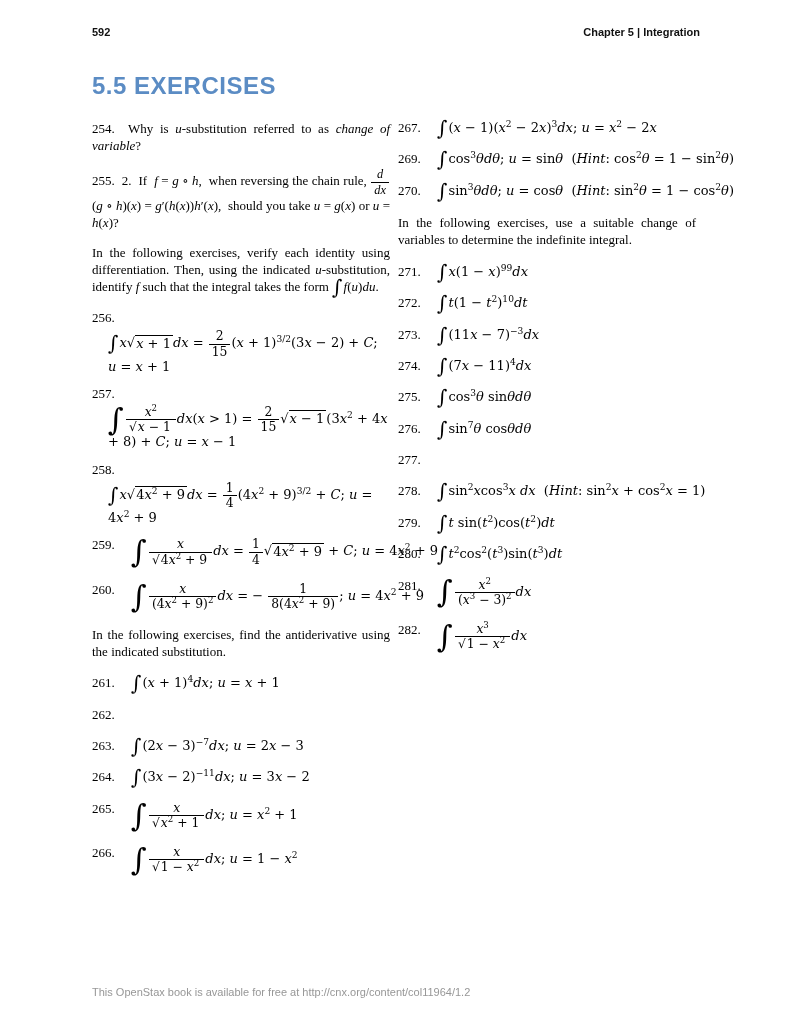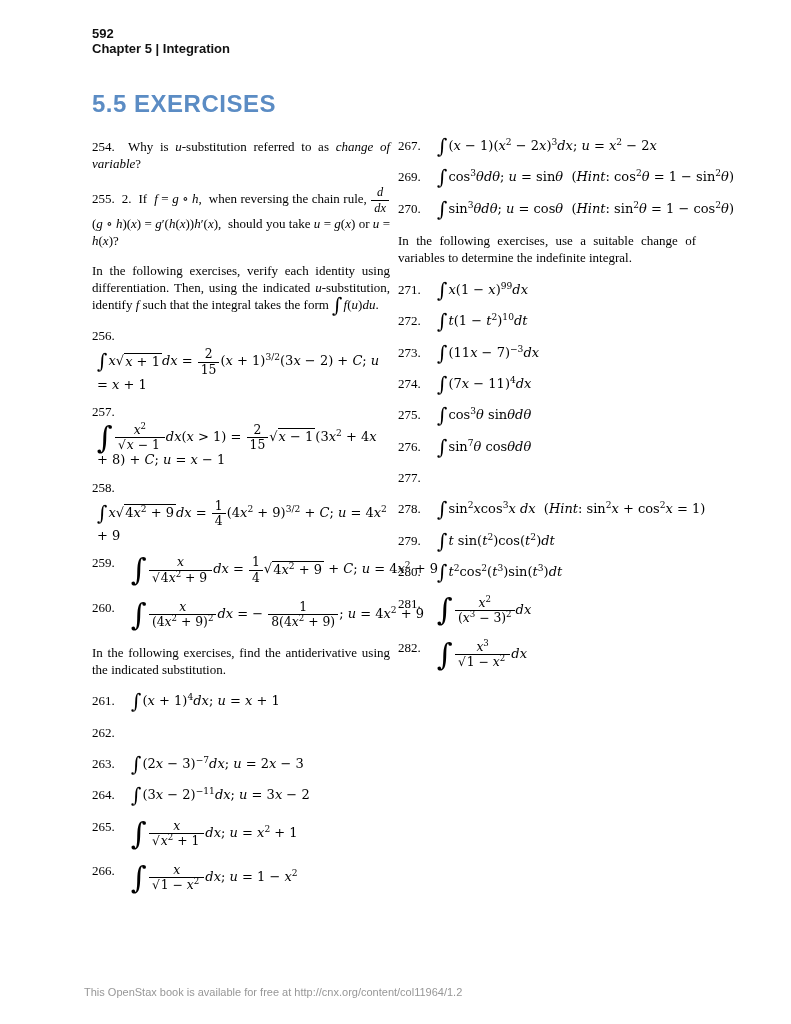--- a/index.html
+++ b/index.html
@@ -4,37 +4,37 @@
 <style>
   html,body{margin:0;padding:0;}
   body{
     width:791px;height:1024px;position:relative;background:#ffffff;overflow:hidden;
     font-family:"Liberation Serif","DejaVu Serif",serif;color:#000;
   }
   .page-header{
     display:flex;justify-content:space-between;align-items:baseline;
     padding:26px 91px 0 92px;
     font-family:"Liberation Sans","DejaVu Sans",sans-serif;
-    font-size:13px;font-weight:bold;color:#111;flex-direction:column;
+    font-size:11px;font-weight:bold;color:#111;
   }
   h1.section-title{
     margin:34px 0 20px 92px;
     font-family:"Liberation Sans","DejaVu Sans",sans-serif;
     font-size:24px;letter-spacing:0.5px;color:#5b8cc4;font-weight:bold;
   }
   .columns{display:flex;gap:8px;padding:0 91px 0 92px;}
   .col{width:298px;flex:0 0 298px;}
   p.ex-para,p.note{
     font-size:13px;line-height:1.32;text-align:justify;margin:0 0 13px 0;
   }
   p.note{margin:4px 0 15px 0;}
   .enum{font-size:13px;}
   .ex-block{margin:0 0 11px 0;}
   .ex-block .enum{display:block;margin-bottom:3px;}
-  .ex-block .formula{margin-left:5px;}
+  .ex-block .formula{margin-left:16px;}
   .ex-inline{display:flex;align-items:flex-start;margin:0 0 15px 0;}
   .ex-inline .enum{flex:0 0 39px;}
   .ex-inline .formula{flex:1;white-space:nowrap;}
   .formula{
     font-family:"DejaVu Serif",serif;font-size:13px;line-height:1.25;
   }
   .formula i,.note i,.ex-para i{font-style:italic;}
   .formula sup,.note sup,.ex-para sup{font-size:0.70em;line-height:0;}
   
   .in{
@@ -46,21 +46,21 @@
   
   .fr{
     display:inline-block;vertical-align:middle;text-align:center;
     font-size:0.95em;line-height:1.15;margin:0 1px;
   }
   .fr .nu{display:block;padding:0 3px;}
   .fr .de{display:block;border-top:1px solid #000;padding:0 3px;}
   
   .rd{border-top:1px solid #000;padding:0 2px 0 1px;}
   footer.page-footer{
-    position:absolute;left:84px;bottom:26px;
+    position:absolute;left:92px;bottom:26px;
     font-family:"Liberation Sans","DejaVu Sans",sans-serif;
     font-size:11px;color:#979797;
   }
 </style>
 </head>
 <body>
 
 <header class="page-header">
   <span>592</span>
   <span>Chapter 5 | Integration</span>

